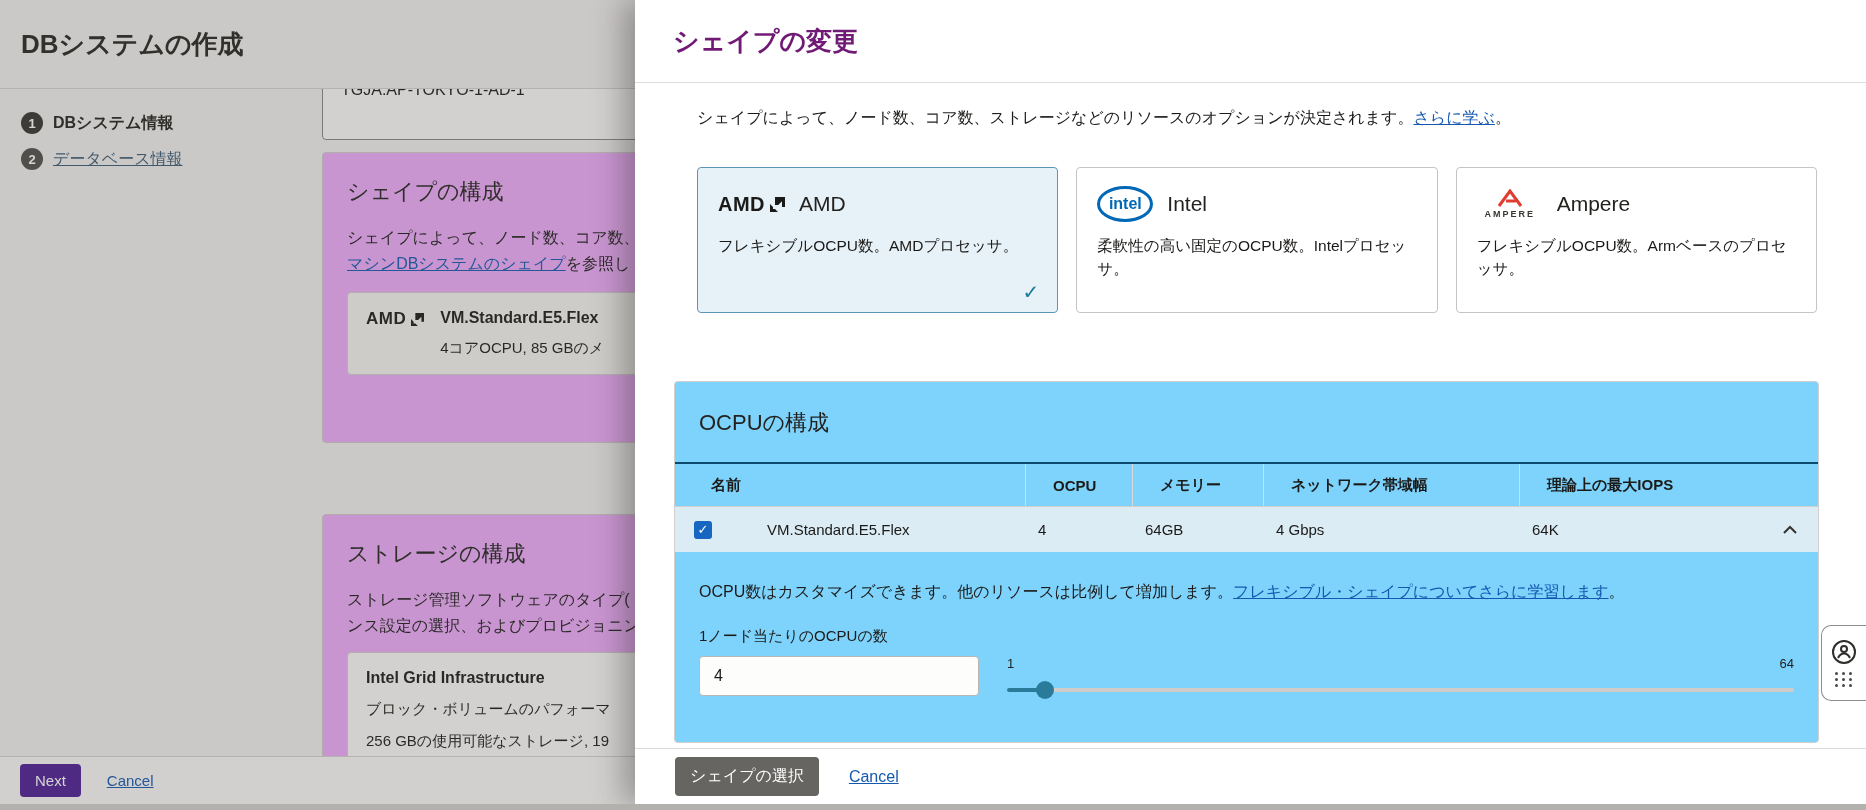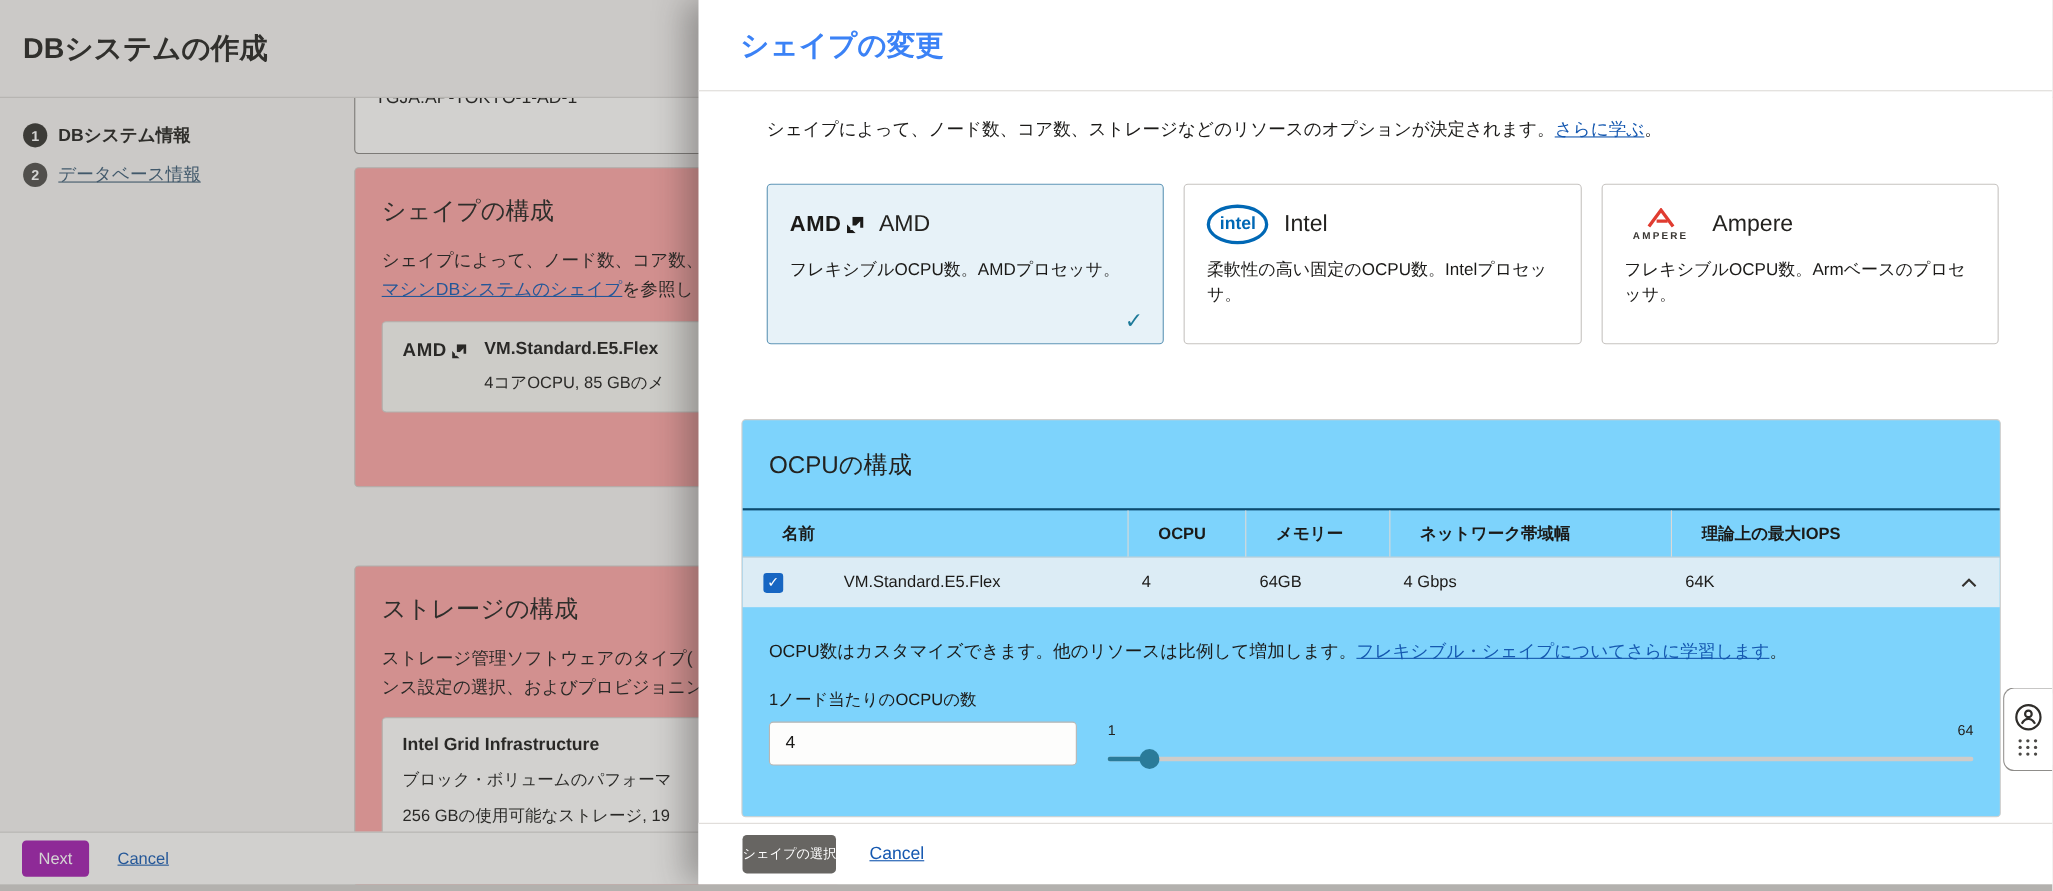--- a/index.html
+++ b/index.html
@@ -17,48 +17,48 @@
   .step-circle { width:22px; height:22px; border-radius:50%; background:#35332f; color:#fff; font-size:13px;
     display:flex; align-items:center; justify-content:center; font-weight:700; flex:0 0 22px; }
   .step.s2 .step-circle { background:#504e4b; }
   .step-label { font-size:16px; font-weight:700; color:#23221f; }
   .step.s2 .step-label { font-weight:400; color:#3c5b75; text-decoration:underline; }
 
   .content-col { position:absolute; left:322px; top:0; width:440px; z-index:1; }
   .ad-box { position:absolute; top:40px; left:0; width:440px; height:100px; background:#fcfbfa;
     border:1px solid #8a8784; border-radius:4px; display:flex; align-items:center; padding:0 18px;
     font-size:16px; cursor:pointer; }
-  .card { position:absolute; left:0; width:440px; background:#fca5a5; border:1px solid #cfccc9;
+  .card { position:absolute; left:0; width:440px; background:#f0abfc; border:1px solid #cfccc9;
     border-radius:4px; padding:24px; }
   .shape-card { top:152px; height:291px; }
   .storage-card { top:514px; height:292px; }
   .card h2 { font-size:22px; font-weight:400; margin-bottom:18px; color:#23221f; }
   .card .line { font-size:16px; line-height:1.6; white-space:nowrap; }
   a { color:#1558b0; text-decoration:underline; cursor:pointer; }
   .inner-card { margin-top:16px; border:1px solid #d2cfcc; border-radius:4px; background:#f6f4f1;
     padding:16px 18px; display:flex; gap:16px; align-items:flex-start; cursor:pointer; }
   .inner-title { font-size:16px; font-weight:700; }
   .inner-desc { font-size:15px; margin-top:12px; white-space:nowrap; }
   .grid-card { margin-top:14px; border:1px solid #d2cfcc; border-radius:4px; background:#fcfbfa; padding:16px 18px; }
   .g-title { font-size:16px; font-weight:700; }
   .g-line { font-size:15px; margin-top:13px; white-space:nowrap; }
 
   .bg-footer { position:absolute; left:0; bottom:6px; width:100%; height:48px; background:#fbfaf8;
     border-top:1px solid #d6d3d0; display:flex; align-items:center; padding-left:20px; gap:26px; z-index:3; }
-  .next-btn { background:#a21caf; color:#fff; font-size:15px; padding:8px 15px; border:none; border-radius:4px;
+  .next-btn { background:#4c1d95; color:#fff; font-size:15px; padding:8px 15px; border:none; border-radius:4px;
     font-family:inherit; cursor:pointer; }
   .cancel-link { font-size:15px; }
 
   .backdrop { position:absolute; inset:0; background:rgba(84,82,79,0.25); z-index:4; }
 
   
   .panel { position:absolute; left:635px; top:0; right:0; bottom:6px; background:#fff; z-index:10;
     box-shadow:-12px 0 28px rgba(40,38,36,0.35); }
   .panel-header { height:83px; border-bottom:1px solid #dedbd8; display:flex; align-items:center; padding-left:38px; }
-  .panel-header h1 { font-size:26px; font-weight:700; color:#3b82f6; }
+  .panel-header h1 { font-size:26px; font-weight:700; color:#701a75; }
   .panel-intro { position:absolute; left:62px; top:108px; right:50px; font-size:16px; }
 
   .shape-cards { position:absolute; left:62px; right:49px; top:167px; display:flex; gap:18px; }
   .shape-opt { flex:1; height:146px; background:#fff; border:1px solid #c6c3c0; border-radius:4px;
     padding:16px 20px; position:relative; cursor:pointer; }
   .shape-opt.selected { background:#e7f2f8; border-color:#5e95b6; }
   .logo-row { display:flex; align-items:center; gap:14px; height:40px; }
   .opt-name { font-size:21px; color:#23221f; }
   .opt-desc { font-size:15.5px; line-height:1.5; margin-top:10px; max-width:330px; }
   .sel-check { position:absolute; right:18px; bottom:8px; font-size:20px; font-weight:700; color:#1d7a99; }
@@ -102,21 +102,21 @@
   .slider-min, .slider-max { position:absolute; top:0; font-size:13px; color:#23221f; }
   .slider-min { left:0; } .slider-max { right:0; }
   .slider-track { position:absolute; left:0; right:0; top:32px; height:4px; background:#cfccc9;
     border-radius:2px; cursor:pointer; }
   .slider-fill { position:absolute; left:0; top:0; bottom:0; width:4.8%; background:#2a7b99; border-radius:2px; }
   .slider-handle { position:absolute; top:-7px; left:calc(4.8% - 9px); width:18px; height:18px;
     border-radius:50%; background:#2a7b99; cursor:grab; }
 
   .panel-footer { position:absolute; left:0; right:0; bottom:0; height:56px; background:#fff;
     border-top:1px solid #dedbd8; display:flex; align-items:center; padding-left:40px; gap:30px; z-index:2; }
-  .select-btn { background:#676562; color:#fff; font-size:12px; padding:9px 0; border:none;
+  .select-btn { background:#676562; color:#fff; font-size:16px; padding:9px 15px; border:none;
     border-radius:4px; font-family:inherit; cursor:pointer; }
   .p-cancel { font-size:16px; }
 
   .bottom-strip { position:absolute; left:0; bottom:0; width:100%; height:6px; background:#b3b1ae; z-index:12; }
 
   .floating-widget { position:absolute; right:0; top:625px; width:45px; height:76px; background:#fff;
     border:1px solid #8f8d8a; border-right:none; border-radius:10px 0 0 10px; z-index:15;
     display:flex; flex-direction:column; align-items:center; justify-content:center; gap:7px; cursor:pointer; }
   .person-icon { width:26px; height:26px; stroke:#2f2d2a; stroke-width:2; fill:none; }
   .dots-grid { display:grid; grid-template-columns:repeat(3,4px); gap:3px; }

